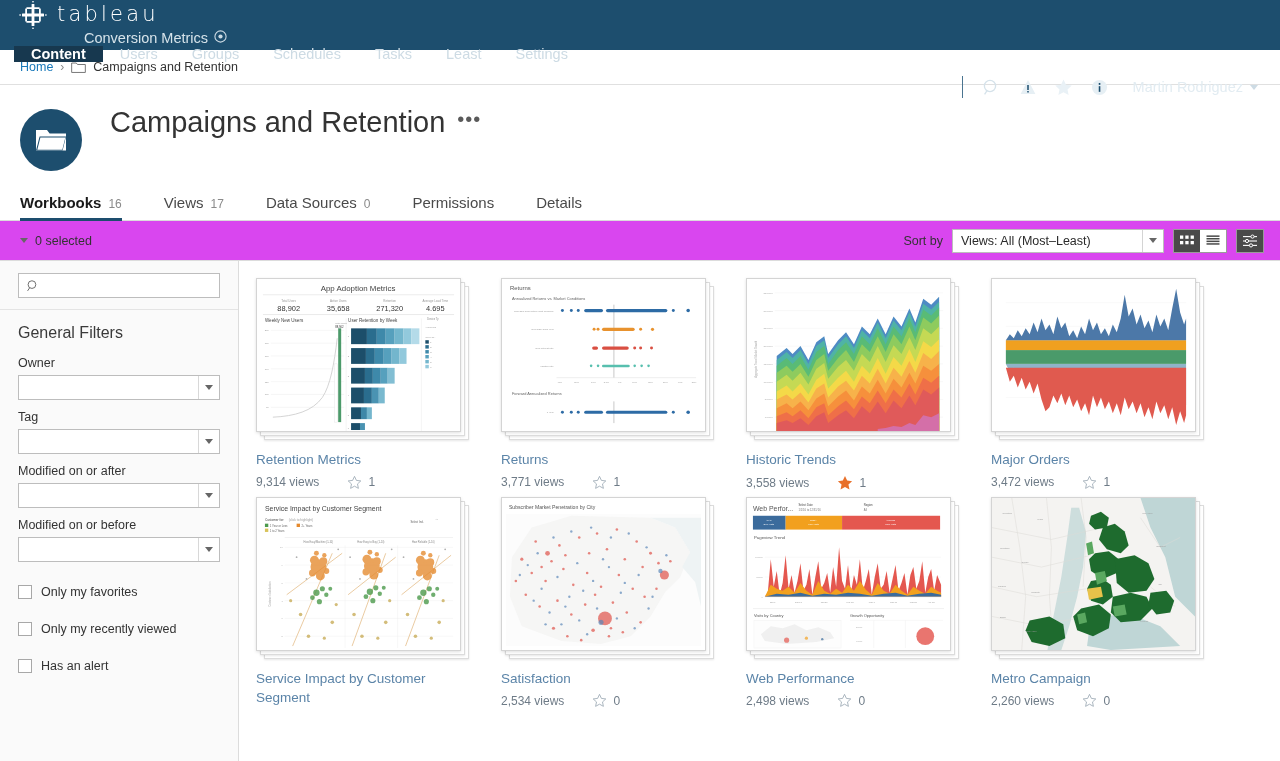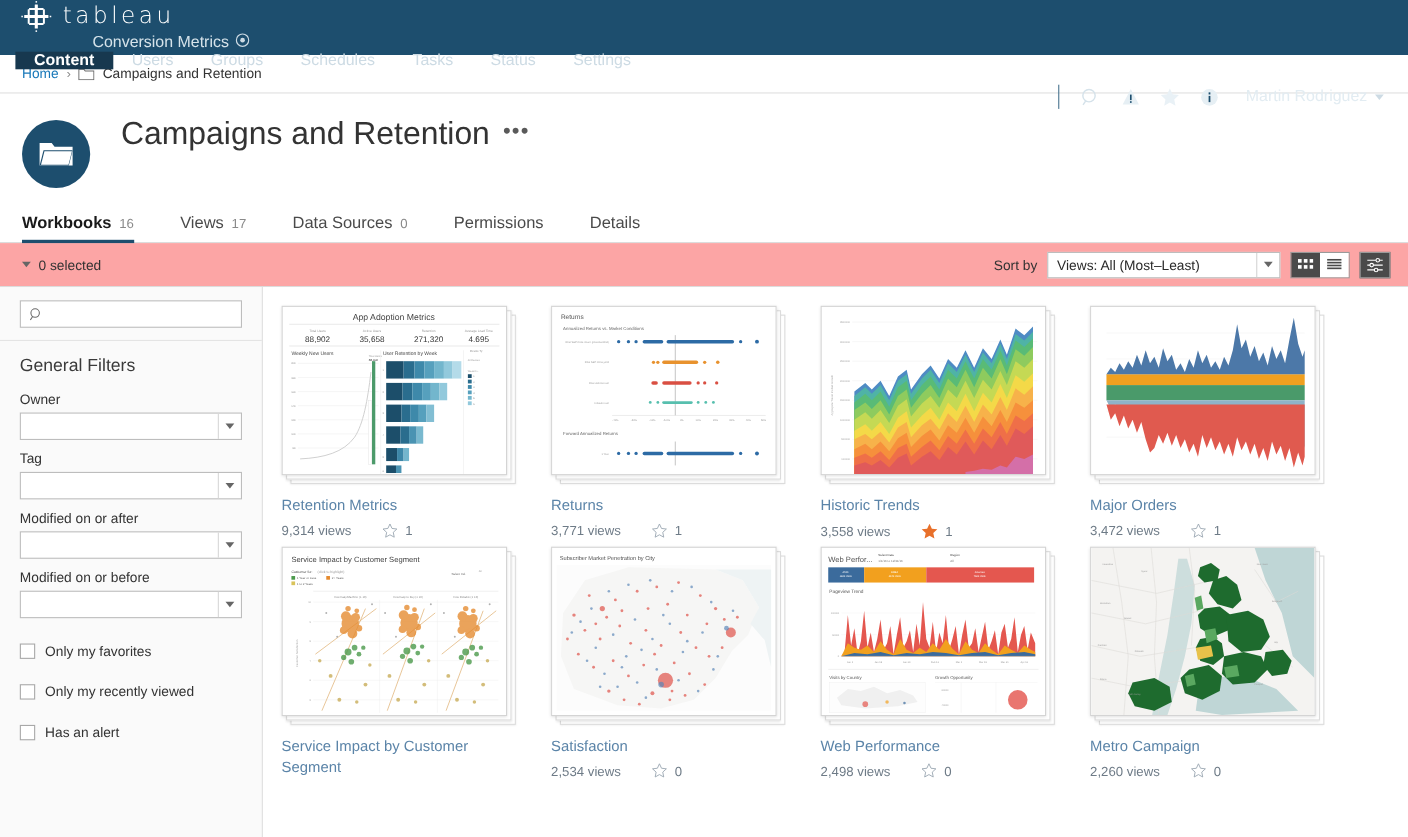--- a/index.html
+++ b/index.html
@@ -165,21 +165,21 @@
     height: 3px; background: #1d4e6e;
   }
   .tab-count { font-size: 12px; color: #8a8a8a; font-weight: normal; }
 
   
   .actionbar {
     height: 40px;
     display: flex; align-items: center;
     padding: 0 16px 0 20px;
     border-bottom: 1px solid #dcdcdc;
-    background: #fca5a5;
+    background: #d946ef;
   }
   .selected-toggle {
     display: flex; align-items: center; gap: 7px;
     font-size: 12.5px; color: #333; cursor: pointer;
   }
   .caret-sm {
     width: 0; height: 0;
     border-left: 4px solid transparent;
     border-right: 4px solid transparent;
     border-top: 5px solid #666;
@@ -361,21 +361,21 @@
     <div class="nav-item">
         <span>Groups</span>
       </div>
     <div class="nav-item">
         <span>Schedules</span>
       </div>
     <div class="nav-item">
         <span>Tasks</span>
       </div>
     <div class="nav-item">
-        <span>Status</span>
+        <span>Least</span>
       </div>
     <div class="nav-item">
         <span>Settings</span>
       </div>
   </div>
 
   <div class="nav-right">
     <div class="nav-div"></div>
     <div class="nav-icon">
       <svg width="19" height="19" viewBox="0 0 19 19">

